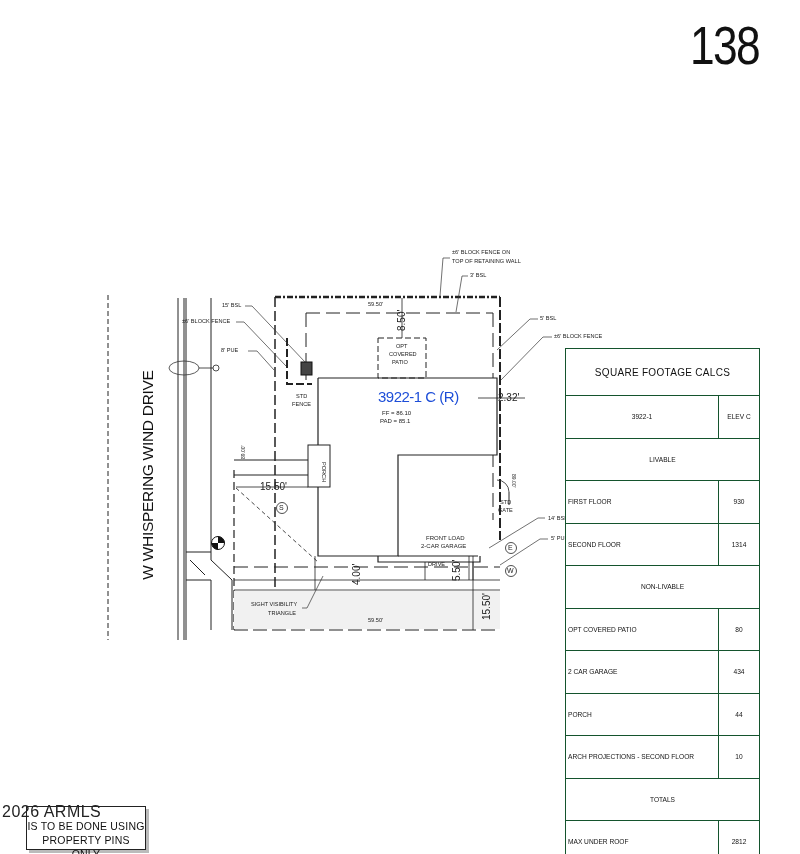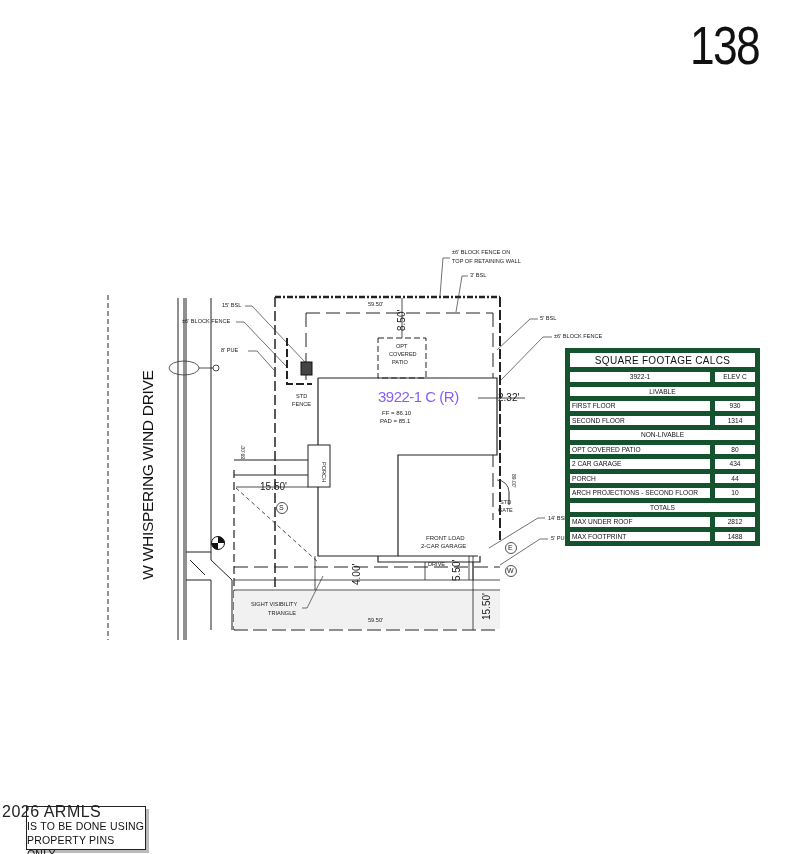--- a/index.html
+++ b/index.html
@@ -1,29 +1,29 @@
 <!DOCTYPE html>
 <html><head>
 <meta charset="utf-8">
 <style>
   html, body { margin:0; padding:0; background:#ffffff; }
   body { width:800px; height:854px; position:relative; overflow:hidden; font-family:"Liberation Sans", sans-serif; color:#111; }
   .page-num { position:absolute; left:690px; top:14px; font-size:54px; font-family:"Liberation Sans", sans-serif; letter-spacing:-2px; transform:scaleX(0.82); transform-origin:left top; color:#111; }
   svg.plan { position:absolute; left:0; top:0; }
   .sfc { position:absolute; left:565px; top:348px; width:195px; border-collapse:collapse; font-size:6.6px; font-family:"Liberation Sans", sans-serif; background:#fff; }
-  .sfc td { border:5px solid #14532d; padding:0 2px; height:9.5px; line-height:9px; white-space:nowrap; }
+  .sfc td { border:1px solid #14532d; padding:16px 2px; height:9.5px; line-height:9px; white-space:nowrap; }
   .sfc td.val { text-align:center; width:36px; }
   .sfc td.center { text-align:center; }
   .sfc tr.title td { font-size:10px; height:14px; text-align:center; letter-spacing:0.3px; }
   .street { position:absolute; left:138px; top:360px; width:20px; height:230px; }
   .street span { position:absolute; left:50%; top:50%; transform:translate(-50%,-50%) rotate(-90deg); font-size:15.5px; white-space:nowrap; letter-spacing:-0.3px; }
   .lbl { position:absolute; font-size:5.6px; white-space:nowrap; color:#222; font-family:"Liberation Sans", sans-serif; }
   .watermark { position:absolute; left:2px; top:803px; font-size:16px; color:#222; letter-spacing:0.5px; }
   .note-box { position:absolute; left:26px; top:806px; width:118px; height:42px; border:1px solid #222; background:transparent; box-shadow:3px 3px 0 #bbb; }
-  .note-box div { font-size:10.5px; text-align:left; line-height:14px; letter-spacing:0.2px; }
+  .note-box div { font-size:10.5px; text-align:center; line-height:14px; letter-spacing:0.2px; }
 </style>
 </head>
 <body>
 
 <div class="page-num">138</div>
 
 <svg class="plan" width="800" height="854" viewBox="0 0 800 854">
 
   <g stroke="#222" stroke-width="1" fill="none">
     <line x1="108" y1="295" x2="108" y2="640" stroke-dasharray="5,3"></line>
@@ -142,21 +142,21 @@
 <div class="lbl" style="left:392px;top:359px;">PATIO</div>
 <div class="lbl" style="left:309px;top:462px;transform:rotate(90deg);transform-origin:left top;left:327px;">PORCH</div>
 <div class="lbl" style="left:426px;top:535px;font-size:6px;">FRONT LOAD</div>
 <div class="lbl" style="left:421px;top:543px;font-size:6px;">2-CAR GARAGE</div>
 <div class="lbl" style="left:428px;top:561px;">DRIVE</div>
 <div class="lbl" style="left:548px;top:515px;">14' BSL</div>
 <div class="lbl" style="left:551px;top:535px;">5' PUE/13' BSL</div>
 <div class="lbl" style="left:251px;top:601px;">SIGHT VISIBILITY</div>
 <div class="lbl" style="left:268px;top:610px;">TRIANGLE</div>
 
-<div class="lbl" style="left:378px;top:388px;font-size:15px;color:#8b5cf6;letter-spacing:-0.5px;">3922-1 C (R)</div>
+<div class="lbl" style="left:378px;top:388px;font-size:15px;color:#1d4ed8;letter-spacing:-0.5px;">3922-1 C (R)</div>
 <div class="lbl" style="left:382px;top:410px;font-size:6px;">FF = 86.10</div>
 <div class="lbl" style="left:380px;top:418px;font-size:6px;">PAD = 85.1</div>
 
 <div class="lbl" style="left:368px;top:301px;">59.50'</div>
 <div class="lbl" style="left:368px;top:617px;">59.50'</div>
 <div class="lbl" style="left:396px;top:331px;font-size:10px;transform:rotate(-90deg);transform-origin:left top;">8.50'</div>
 <div class="lbl" style="left:498px;top:392px;font-size:10px;">2.32'</div>
 <div class="lbl" style="left:240px;top:459px;font-size:5px;transform:rotate(-90deg);transform-origin:left top;">89.00'</div>
 <div class="lbl" style="left:517px;top:474px;font-size:5px;transform:rotate(90deg);transform-origin:left top;">89.00'</div>
 <div class="lbl" style="left:260px;top:481px;font-size:10px;">15.50'</div>

